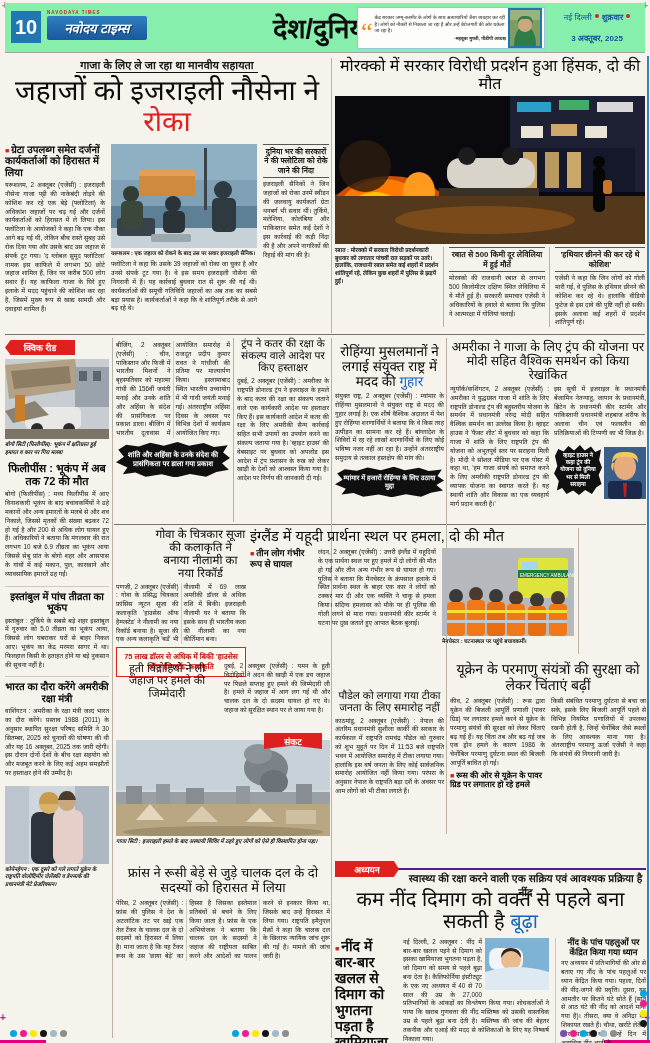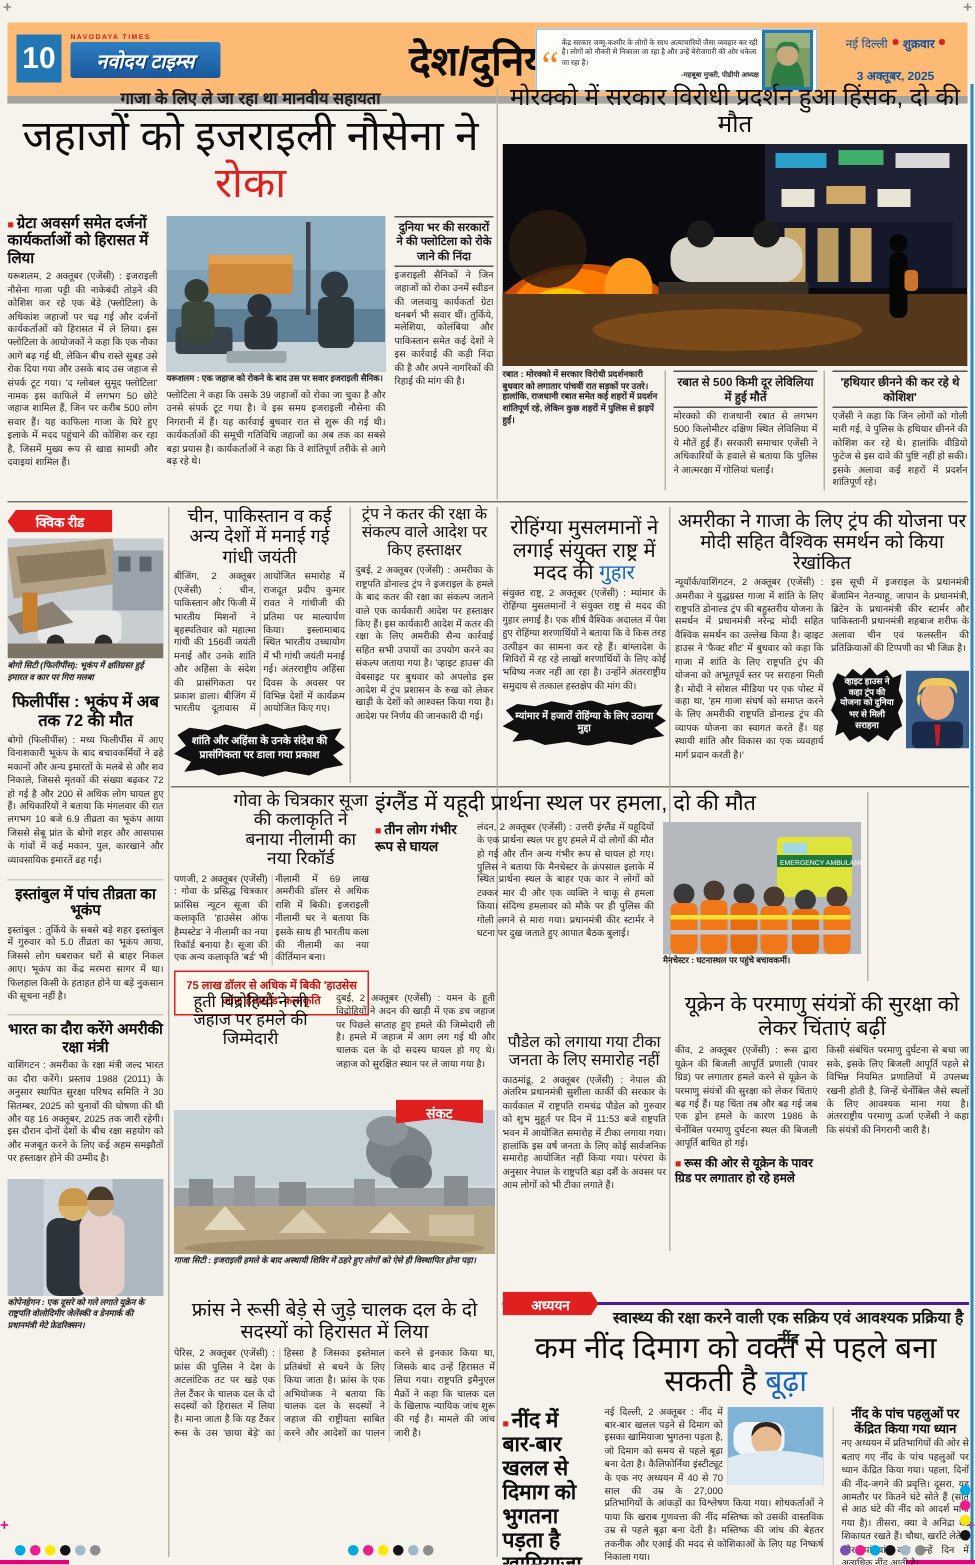--- a/index.html
+++ b/index.html
@@ -48,21 +48,21 @@
 </head>
 <body>
 
 <div class="abs crop" style="left:2px;top:0px;">+</div>
 <div class="abs crop" style="right:2px;top:0px;">+</div>
 <div class="abs cropm" style="left:0px;top:1012px;">+</div>
 <div class="abs cropm" style="right:0px;top:1012px;">+</div>
 <div class="abs" style="left:0;top:1040px;width:46px;height:3px;background:#e5007e;"></div>
 <div class="abs" style="right:0;top:1040px;width:46px;height:3px;background:#e5007e;"></div>
 
-<div class="abs" style="left:5px;top:15px;width:640px;height:49px;background:#fdba74;border-bottom:5px solid #a3a3a3;">
+<div class="abs" style="left:5px;top:3px;width:640px;height:49px;background:#86efac;border-bottom:1px solid #a3a3a3;">
   <div class="abs" style="left:6px;top:8px;width:30px;height:32px;background:#2077b4;color:#fff;font-size:20px;font-weight:bold;display:flex;align-items:center;justify-content:center;">10</div>
   <div class="abs" style="left:42px;top:7px;width:100px;">
     <div style="color:#d21f1f;font-size:4.5px;font-weight:bold;letter-spacing:1px;">NAVODAYA TIMES</div>
     <div style="background:linear-gradient(180deg,#2e7fc0,#1a589c);border-radius:2px;color:#fff;font-size:13px;font-weight:bold;font-style:italic;text-align:center;padding:3px 2px;margin-top:1px;text-shadow:1px 1px 0 #0b3a6b;">नवोदय टाइम्स</div>
   </div>
   <div class="abs" style="left:225px;top:6px;width:185px;font-size:27px;font-weight:bold;color:#0d0d0d;text-align:center;">देश/दुनिया</div>
   <div class="abs" style="left:352px;top:4px;width:186px;height:40px;background:#fdfdfa;border:1px solid #9cc4de;display:flex;align-items:center;">
     <div style="color:#f6821f;font-size:26px;font-family:'Liberation Serif','DejaVu Serif',serif;line-height:0.6;padding:8px 2px 0 3px;">“</div>
     <div style="flex:1;">
       <div style="font-size:4.8px;line-height:1.35;color:#222;">केंद्र सरकार जम्मू-कश्मीर के लोगों के साथ अत्याचारियों जैसा व्यवहार कर रही है। लोगों को नौकरी से निकाला जा रहा है और उन्हें बेरोजगारी की ओर धकेला जा रहा है।</div>
@@ -95,21 +95,21 @@
 <div class="abs vrule" style="left:331px;top:338px;height:700px;"></div>
 <div class="abs vrule" style="left:446px;top:338px;height:496px;"></div>
 <div class="abs vrule" style="left:578px;top:528px;height:126px;"></div>
 <div class="abs" style="left:647px;top:56px;width:2px;height:984px;background:#2e86c1;"></div>
 
 <div class="abs" style="left:5px;top:57px;width:324px;height:276px;">
   <div class="kicker"><span>गाजा के लिए ले जा रहा था मानवीय सहायता</span></div>
   <div class="hl" style="font-size:28px;margin-top:3px;"><span>जहाजों को इजराइली नौसेना ने </span><span class="accent-red">रोका</span></div>
   <div style="display:flex;gap:6px;margin-top:6px;">
     <div style="width:100px;flex:0 0 auto;">
-      <div class="bhead sqb" style="font-size:10px;margin-bottom:3px;">ग्रेटा अवसर्ग समेत दर्जनों कार्यकर्ताओं को हिरासत में लिया</div>
+      <div class="bhead sqb" style="font-size:10px;margin-bottom:3px;">ग्रेटा उपलब्ग समेत दर्जनों कार्यकर्ताओं को हिरासत में लिया</div>
       <div class="body">यरूशलम, 2 अक्तूबर (एजेंसी) : इजराइली नौसेना गाजा पट्टी की नाकेबंदी तोड़ने की कोशिश कर रहे एक बेड़े (फ्लोटिला) के अधिकांश जहाजों पर चढ़ गई और दर्जनों कार्यकर्ताओं को हिरासत में ले लिया। इस फ्लोटिला के आयोजकों ने कहा कि एक नौका आगे बढ़ गई थी, लेकिन बीच रास्ते सुबह उसे रोक दिया गया और उसके बाद उस जहाज से संपर्क टूट गया। 'द ग्लोबल सुमूद फ्लोटिला' नामक इस काफिले में लगभग 50 छोटे जहाज शामिल हैं, जिन पर करीब 500 लोग सवार हैं। यह काफिला गाजा के घिरे हुए इलाके में मदद पहुंचाने की कोशिश कर रहा है, जिसमें मुख्य रूप से खाद्य सामग्री और दवाइयां शामिल हैं।</div>
     </div>
     <div style="width:146px;flex:0 0 auto;">
       <div class="photo" style="width:146px;height:104px;">
         <svg viewBox="0 0 146 104" preserveAspectRatio="none">
           <rect width="146" height="104" fill="#7fa0b5"></rect>
           <rect y="0" width="146" height="36" fill="#8fb0c2"></rect>
           <rect y="62" width="146" height="42" fill="#5d8097"></rect>
           <rect x="93" y="4" width="3" height="62" fill="#3c444a"></rect>
           <rect x="28" y="26" width="56" height="26" rx="2" fill="#d08a3e"></rect>
@@ -226,21 +226,20 @@
       <path d="M34 18 Q34 6 44 6 Q54 6 54 18 Z" fill="#c79a4e"></path>
       <circle cx="62" cy="16" r="9" fill="#caa87f"></circle>
       <path d="M53 14 Q55 5 62 5 Q69 5 71 14 Z" fill="#4a3b2a"></path>
       <rect x="52" y="34" width="12" height="8" rx="3" fill="#e6cfc8"></rect>
     </svg>
   </div>
   <div class="cap" style="font-style:italic;margin-top:2px;">कोपेनहेगन : एक दूसरे को गले लगाते यूक्रेन के राष्ट्रपति वोलोदिमीर जेलेंस्की व डेनमार्क की प्रधानमंत्री मेटे फ्रेडरिक्सन।</div>
 </div>
 
 <div class="abs" style="left:116px;top:338px;width:114px;height:184px;">
-  <div class="hl" style="font-size:12px;">चीन, पाकिस्तान व कई अन्य देशों में मनाई गई गांधी जयंती</div>
   <div class="body c2" style="margin-top:3px;column-gap:5px;">
     <span>बीजिंग, 2 अक्तूबर (एजेंसी) : चीन, पाकिस्तान और फिजी में भारतीय मिशनों ने बृहस्पतिवार को महात्मा गांधी की 156वीं जयंती मनाई और उनके शांति और अहिंसा के संदेश की प्रासंगिकता पर प्रकाश डाला। बीजिंग में भारतीय दूतावास में आयोजित समारोह में राजदूत प्रदीप कुमार रावत ने गांधीजी की प्रतिमा पर माल्यार्पण किया। इस्लामाबाद स्थित भारतीय उच्चायोग में भी गांधी जयंती मनाई गई। अंतरराष्ट्रीय अहिंसा दिवस के अवसर पर विभिन्न देशों में कार्यक्रम आयोजित किए गए।</span>
     <div class="burst" style="font-size:7px;">शांति और अहिंसा के उनके संदेश की प्रासंगिकता पर डाला गया प्रकाश</div>
   </div>
 </div>
 
 <div class="abs" style="left:237px;top:338px;width:92px;height:184px;">
   <div class="hl" style="font-size:10.5px;">ट्रंप ने कतर की रक्षा के संकल्प वाले आदेश पर किए हस्ताक्षर</div>
   <div class="body" style="margin-top:4px;">दुबई, 2 अक्तूबर (एजेंसी) : अमरीका के राष्ट्रपति डोनाल्ड ट्रंप ने इजराइल के हमले के बाद कतर की रक्षा का संकल्प जताने वाले एक कार्यकारी आदेश पर हस्ताक्षर किए हैं। इस कार्यकारी आदेश में कतर की रक्षा के लिए अमरीकी सैन्य कार्रवाई सहित सभी उपायों का उपयोग करने का संकल्प जताया गया है। 'व्हाइट हाउस' की वेबसाइट पर बुधवार को अपलोड इस आदेश में ट्रंप प्रशासन के रुख को लेकर खाड़ी के देशों को आश्वस्त किया गया है। आदेश पर निर्णय की जानकारी दी गई।</div>
 </div>

